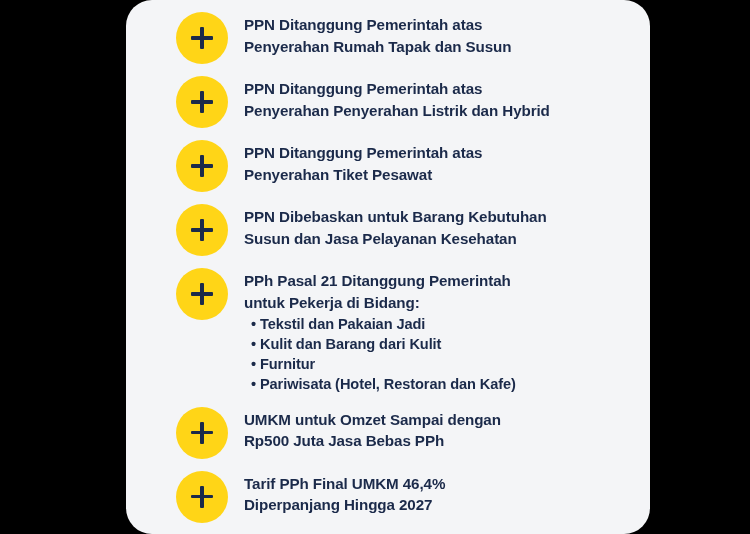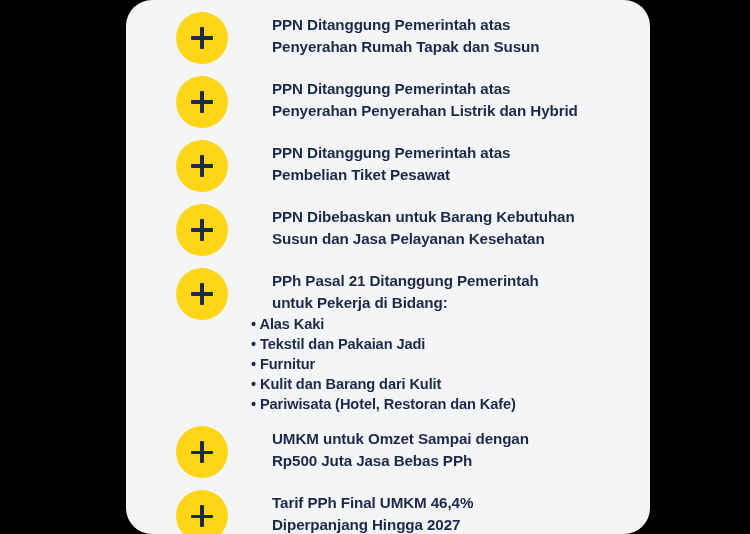--- a/index.html
+++ b/index.html
@@ -75,21 +75,20 @@
     padding-top: 4px;
     color: #1b2a4a;
     font-size: 15.2px;
     font-weight: bold;
     line-height: 1.42;
     letter-spacing: -0.1px;
   }
   .rowtext .ln {
     display: block;
     white-space: nowrap;
-    margin-left: 28px;
   }
   .sublist {
     margin-top: 2px;
   }
   .sublist .sub {
     display: block;
     white-space: nowrap;
     font-size: 14.6px;
     font-weight: bold;
     line-height: 1.36;
@@ -116,40 +115,39 @@
           <div class="bullet"></div>
           <div class="rowtext">
             <span class="ln">PPN Ditanggung Pemerintah atas</span>
             <span class="ln">Penyerahan Penyerahan Listrik dan Hybrid</span>
           </div>
         </div>
         <div class="row">
           <div class="bullet"></div>
           <div class="rowtext">
             <span class="ln">PPN Ditanggung Pemerintah atas</span>
-            <span class="ln">Pembelian Tiket Pesawat</span>
+            <span class="ln">Penyerahan Tiket Pesawat</span>
           </div>
         </div>
         <div class="row">
           <div class="bullet"></div>
           <div class="rowtext">
             <span class="ln">PPN Dibebaskan untuk Barang Kebutuhan</span>
             <span class="ln">Susun dan Jasa Pelayanan Kesehatan</span>
           </div>
         </div>
         <div class="row">
           <div class="bullet"></div>
           <div class="rowtext">
             <span class="ln">PPh Pasal 21 Ditanggung Pemerintah</span>
             <span class="ln">untuk Pekerja di Bidang:</span>
             <div class="sublist">
-              <span class="sub">Alas Kaki</span>
               <span class="sub">Tekstil dan Pakaian Jadi</span>
+              <span class="sub">Kulit dan Barang dari Kulit</span>
               <span class="sub">Furnitur</span>
-              <span class="sub">Kulit dan Barang dari Kulit</span>
               <span class="sub">Pariwisata (Hotel, Restoran dan Kafe)</span>
             </div>
           </div>
         </div>
         <div class="row">
           <div class="bullet"></div>
           <div class="rowtext">
             <span class="ln">UMKM untuk Omzet Sampai dengan</span>
             <span class="ln">Rp500 Juta Jasa Bebas PPh</span>
           </div>

